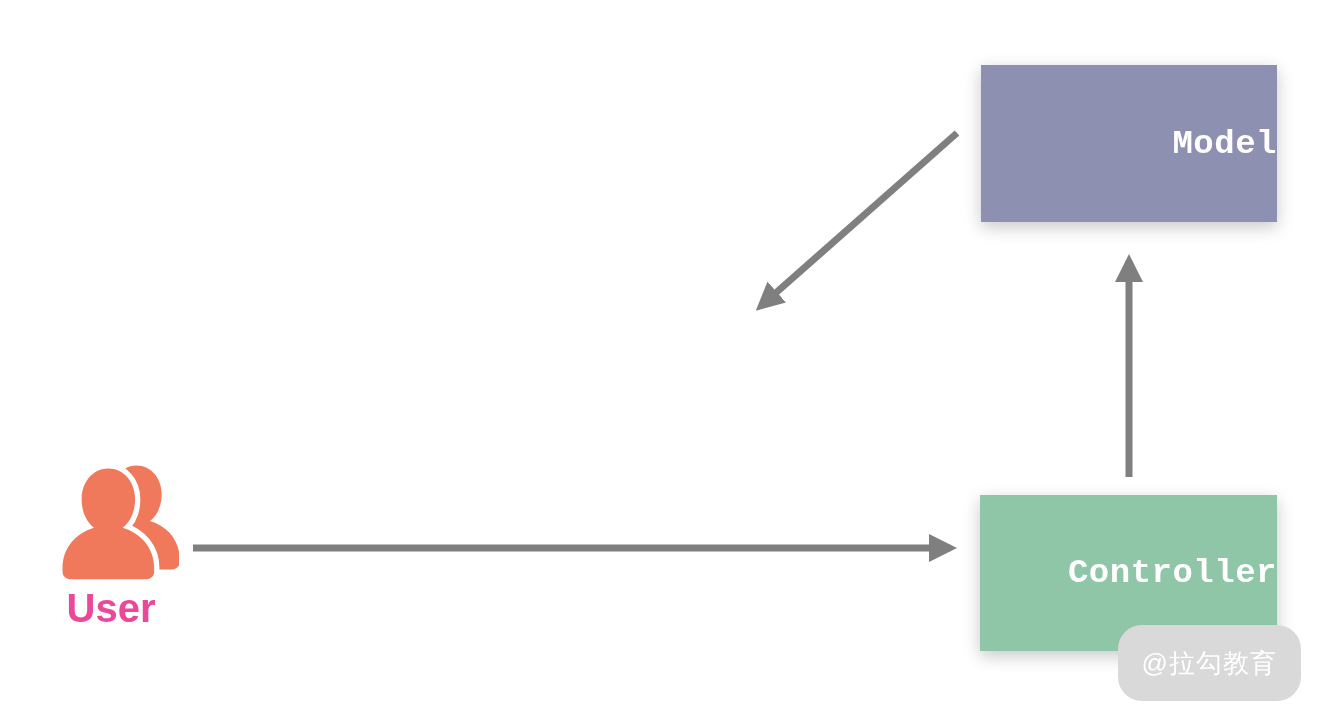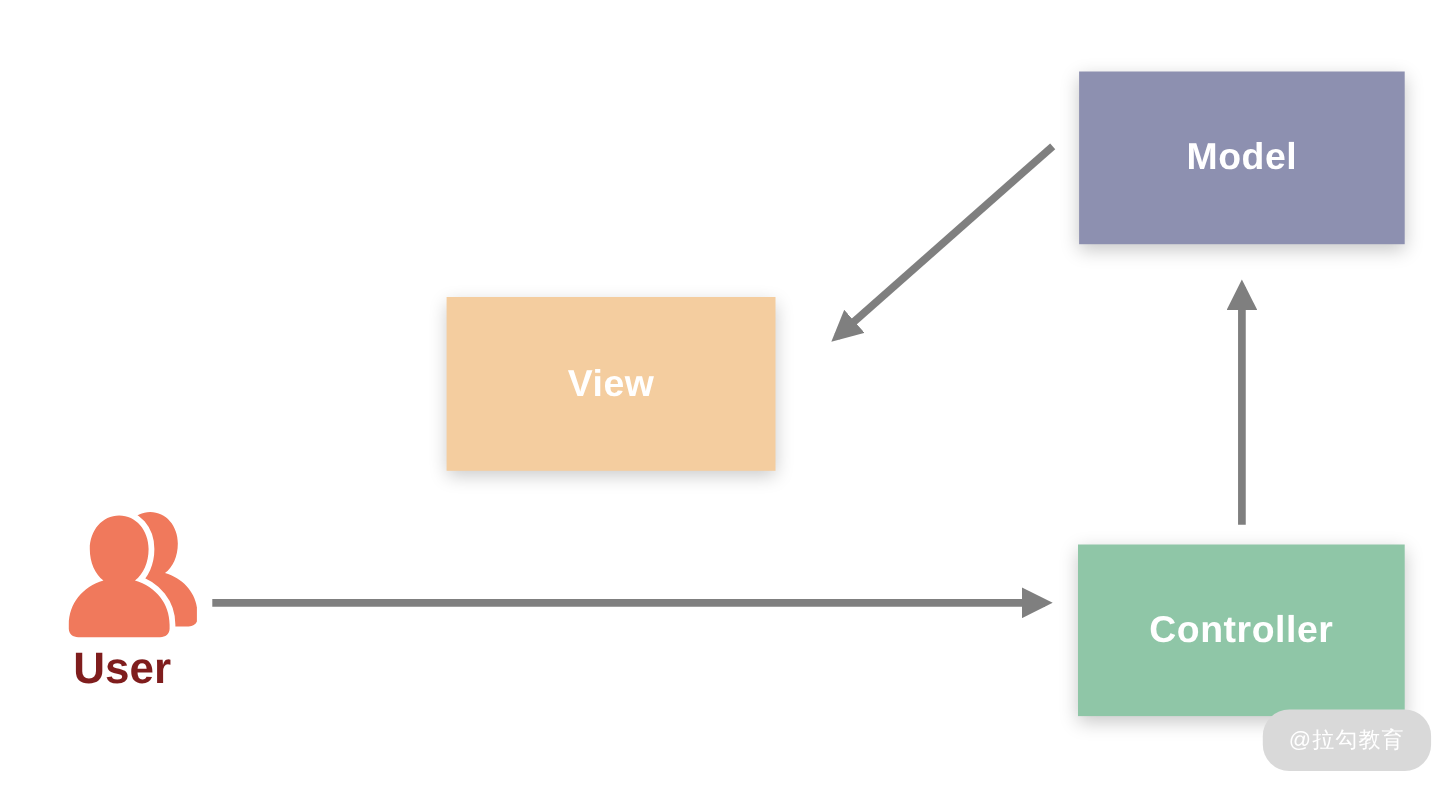--- a/index.html
+++ b/index.html
@@ -23,26 +23,27 @@
     height: 718px;
     pointer-events: none;
   }
   .edges-layer line {
     stroke-width: 7;
   }
   .node {
     position: absolute;
     display: flex;
     align-items: center;
-    justify-content: center;
+    justify-content: flex-end;
     box-shadow: 0 5px 16px rgba(0,0,0,0.22);
     color: #ffffff;
     font-size: 34px;
     font-weight: 700;
     letter-spacing: 0.5px;
+    font-family: Liberation Mono, monospace;
   }
   .node-model      { left: 981px; top: 65px;  width: 296px; height: 157px; }
   .node-view       { left: 406px; top: 270px; width: 299px; height: 158px; }
   .node-controller { left: 980px; top: 479px; width: 297px; height: 156px; margin-top: 16px; }
   .actor {
     position: absolute;
     left: 36px;
     top: 462px;
     width: 150px;
     display: flex;
@@ -58,23 +59,23 @@
     margin-top: 2px;
     font-size: 40px;
     font-weight: 700;
   }
   .watermark {
     position: absolute;
     right: 22px;
     bottom: 17px;
     height: 48px;
     line-height: 48px;
-    padding: 4px 24px;
+    padding: 14px 24px;
     border-radius: 24px;
-    font-size: 20px;
+    font-size: 26px;
     letter-spacing: 1px;
     white-space: nowrap;
   }
 </style>
 </head>
 <body>
 
 <div class="canvas">
 
   <svg class="edges-layer" viewBox="0 0 1323 718" xmlns="http://www.w3.org/2000/svg">
@@ -85,41 +86,38 @@
     </defs>
     <line x1="193" y1="548" x2="950" y2="548" stroke="#7F7F7F" marker-end="url(#arrowhead)"></line>
     <line x1="1129" y1="477" x2="1129" y2="261" stroke="#7F7F7F" marker-end="url(#arrowhead)"></line>
     <line x1="957" y1="133" x2="761" y2="306" stroke="#7F7F7F" marker-end="url(#arrowhead)"></line>
   </svg>
 
   <div class="node node-model" style="background-color: rgb(141, 144, 176);">
     <span>Model</span>
   </div>
 
-  <div class="node node-view" style="background-color: rgb(244, 205, 159);">
-    <span>View</span>
-  </div>
 
   <div class="node node-controller" style="background-color: rgb(143, 198, 167);">
     <span>Controller</span>
   </div>
 
   <div class="actor">
     <svg class="actor-icon" viewBox="0 0 132 126" xmlns="http://www.w3.org/2000/svg" fill="currentColor" style="color: rgb(240, 121, 92);">
 
       <g transform="translate(33,-3) scale(0.94)">
         <path d="M58,6 C74,6 86,20 86,38 C86,51 81,62 73,68
                  C93,74 106,90 106,110 L106,114 C106,119 102,122 97,122
                  L19,122 C14,122 10,119 10,114 L10,110
                  C10,90 23,74 43,68 C35,62 30,51 30,38 C30,20 42,6 58,6 Z"></path>
       </g>
 
       <path d="M58,6 C74,6 86,20 86,38 C86,51 81,62 73,68
                C93,74 106,90 106,110 L106,114 C106,119 102,122 97,122
                L19,122 C14,122 10,119 10,114 L10,110
                C10,90 23,74 43,68 C35,62 30,51 30,38 C30,20 42,6 58,6 Z" stroke="#ffffff" stroke-width="11" paint-order="stroke" stroke-linejoin="round"></path>
     </svg>
-    <div class="actor-label" style="color: #7f1d1d;">User</div>
+    <div class="actor-label" style="color: #ec4899;">User</div>
   </div>
 
   <div class="watermark" style="background-color: rgb(217, 217, 217); color: rgb(255, 255, 255);">@拉勾教育</div>
 
 </div>
 
 </body></html>

